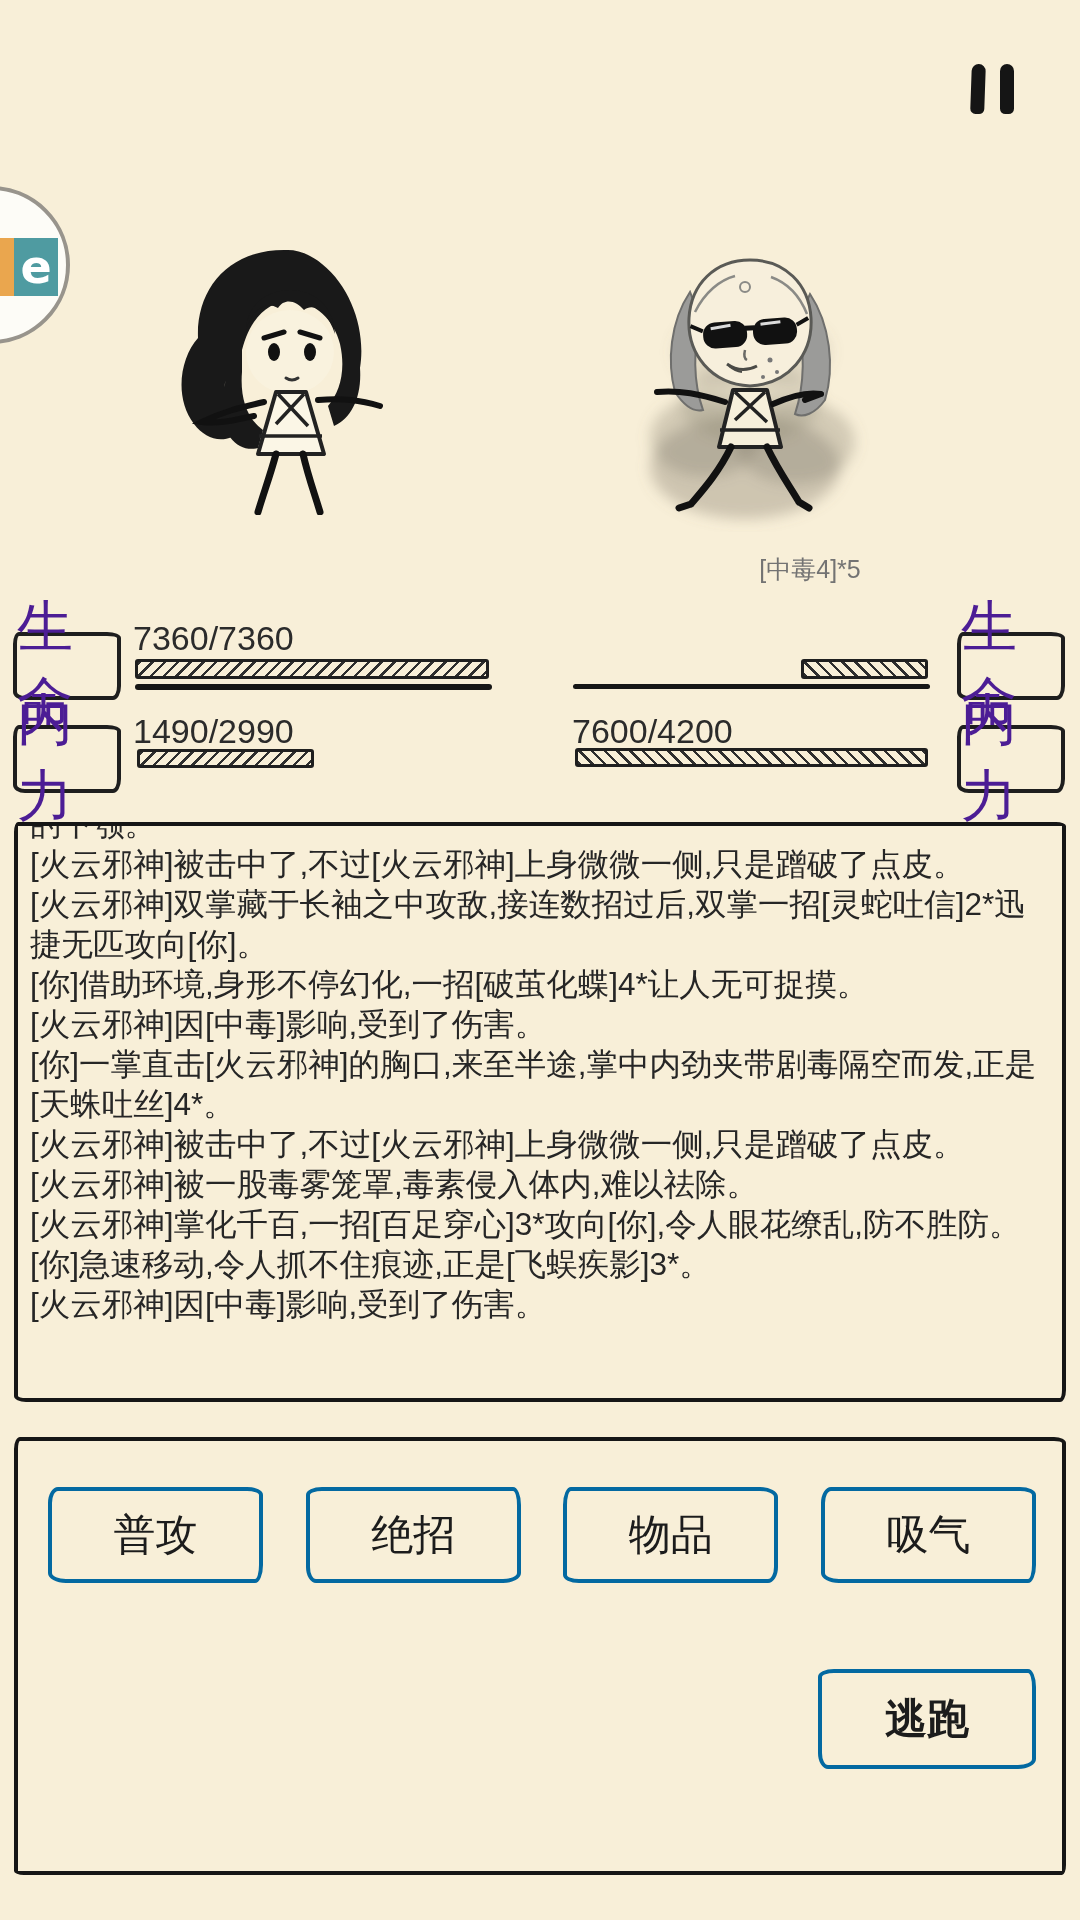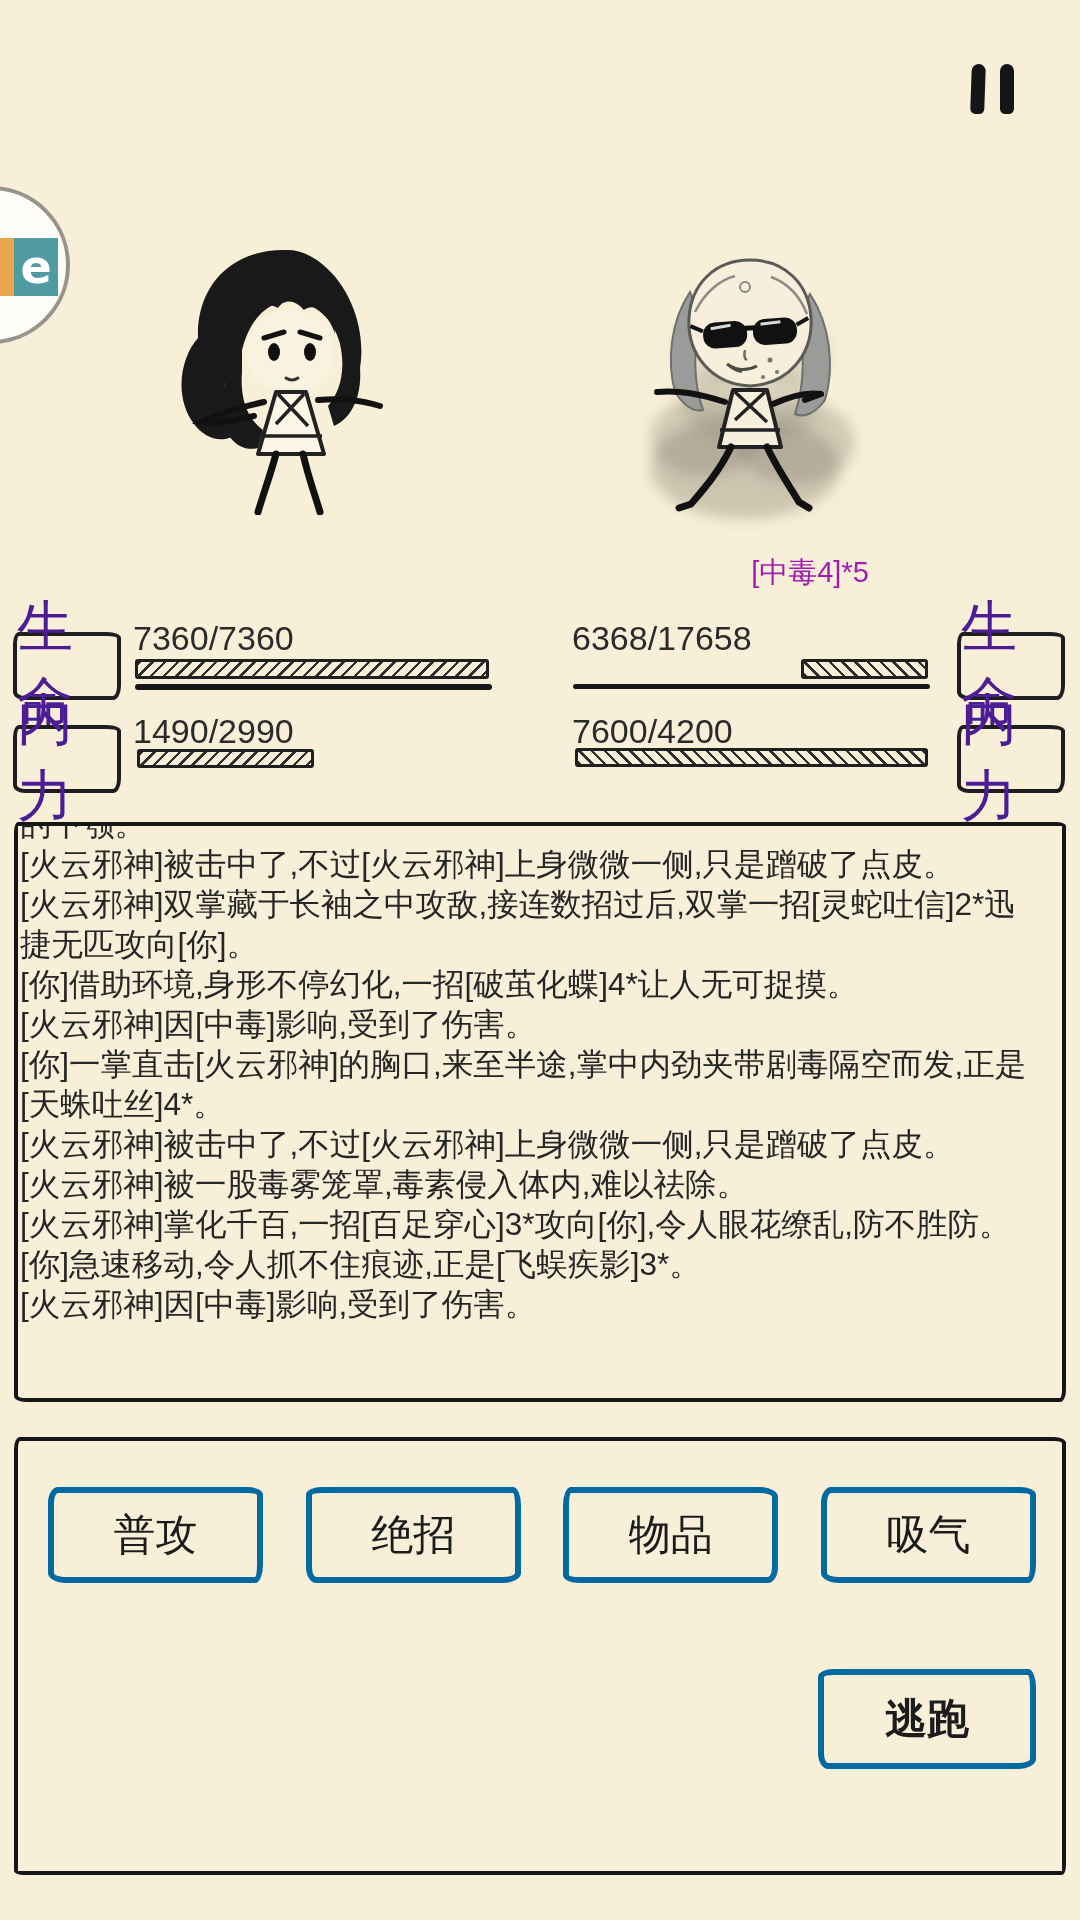--- a/index.html
+++ b/index.html
@@ -21,21 +21,21 @@
   .badge-logo .teal{
     width:44px;background:#4f9ba1;color:#fff;display:flex;align-items:center;justify-content:center;
     font-family:"DejaVu Sans",sans-serif;font-weight:bold;font-size:46px;
   }
   
   .sprite{position:absolute;}
   #player-sprite{left:138px;top:240px;}
   #enemy-sprite{left:595px;top:232px;}
   .status-badge{
     position:absolute;left:700px;top:553px;width:220px;text-align:center;
-    font-size:29px;color:#a21caf;
+    font-size:25px;color:#737373;
   }
   
   .stat-label{
     position:absolute;width:100px;height:60px;border:4px solid #1e1e1e;box-sizing:content-box;
     display:flex;align-items:center;justify-content:center;font-size:56px;color:#4c1d95;
     border-radius:6px 14px 8px 12px / 12px 6px 14px 8px;background:transparent;
   }
   #p-hp-label{left:13px;top:632px;}
   #p-mp-label{left:13px;top:725px;}
   #e-hp-label{left:957px;top:632px;}
@@ -58,35 +58,35 @@
     margin-left:auto;
     background:repeating-linear-gradient(45deg,#2e2e2e 0 2.5px,rgba(0,0,0,0) 2.5px 9px);
   }
   .bar-underline{position:absolute;background:#161616;border-radius:3px;}
   #p-hp-underline{left:135px;top:684px;width:357px;height:6px;}
   #e-hp-underline{left:573px;top:684px;width:357px;height:5px;}
   
   .log-box{
     position:absolute;left:14px;top:822px;width:1052px;height:580px;box-sizing:border-box;
     border:4px solid #161616;border-radius:4px 10px 6px 12px / 10px 4px 12px 6px;
-    padding:0 2px;overflow:hidden;
+    padding:0 12px;overflow:hidden;
   }
   .log-scroll{margin-top:-22px;width:1024px;}
   .log-line{font-size:31.5px;line-height:40px;color:#262626;}
   
   .action-panel{
     position:absolute;left:14px;top:1437px;width:1052px;height:438px;box-sizing:border-box;
     border:4px solid #161616;border-radius:6px 12px 4px 10px / 12px 6px 10px 4px;
   }
   .action-row{
     position:absolute;left:30px;right:26px;top:46px;
     display:flex;justify-content:space-between;
   }
   .game-btn{
-    width:215px;height:96px;box-sizing:border-box;border:6px solid #0369a1;
+    width:215px;height:96px;box-sizing:border-box;border:4px solid #0369a1;
     display:flex;align-items:center;justify-content:center;
     font-size:42px;color:#1c1c1c;background:transparent;
     border-radius:10px 16px 8px 18px / 16px 8px 18px 10px;
     font-family:"Liberation Sans",sans-serif;
   }
   .game-btn:nth-child(2){border-radius:16px 8px 18px 10px / 8px 18px 10px 16px;}
   .game-btn:nth-child(3){border-radius:8px 18px 10px 16px / 18px 10px 16px 8px;}
   .flee-btn{position:absolute;right:26px;top:228px;width:218px;height:100px;
     border-radius:14px 8px 16px 10px / 8px 16px 10px 14px;font-weight:bold;}
 </style>
@@ -174,21 +174,20 @@
   </div>
   <div class="bar-underline" id="p-hp-underline"></div>
 
   <div class="stat-label" id="p-mp-label">内力</div>
   <div class="stat-value" id="p-mp-value">1490/2990</div>
   <div class="bar-track" id="p-mp-bar">
     <div class="bar-fill" style="width: 50%;"></div>
   </div>
 
   <div class="stat-label" id="e-hp-label">生命</div>
-  <div class="stat-value" id="e-hp-value">6368/17658</div>
   <div class="bar-track" id="e-hp-bar">
     <div class="bar-fill right" style="width: 36%;"></div>
   </div>
   <div class="bar-underline" id="e-hp-underline"></div>
 
   <div class="stat-label" id="e-mp-label">内力</div>
   <div class="stat-value" id="e-mp-value">7600/4200</div>
   <div class="bar-track" id="e-mp-bar">
     <div class="bar-fill right" style="width: 100%;"></div>
   </div>

